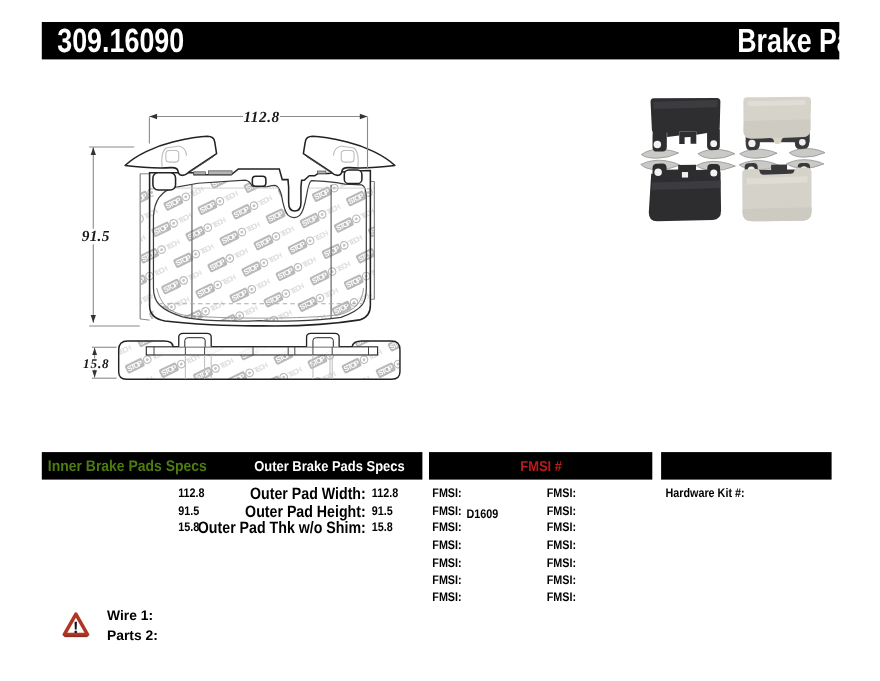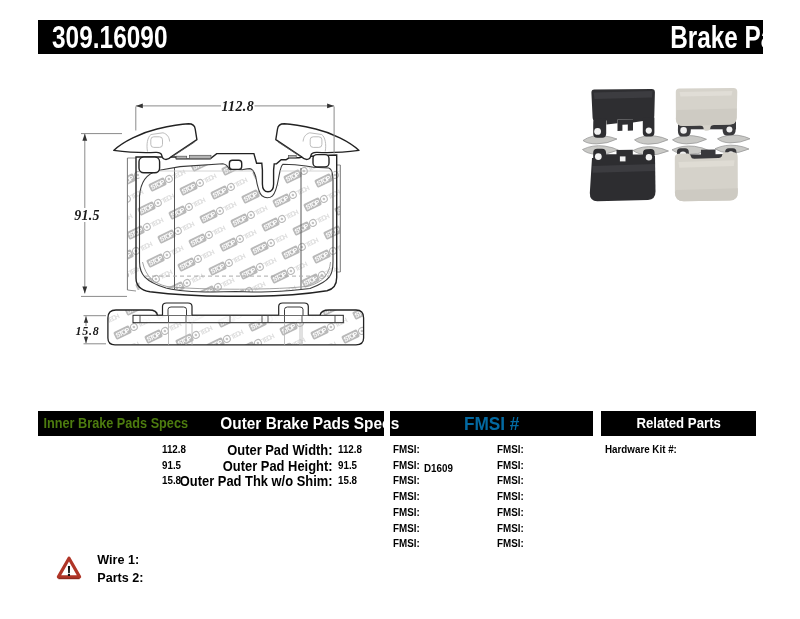--- a/index.html
+++ b/index.html
@@ -280,23 +280,22 @@
 
 <path d="M69,558.2 L79.6,576.9 L58.4,576.9 Z" fill="#fff" stroke="#b03527" stroke-width="3.2" stroke-linejoin="round"></path>
 <path d="M58.4,578.5 L79.6,578.5" stroke="#8f2a1f" stroke-width="1.4"></path>
 <text x="68.9" y="575.8" font-family="'Liberation Sans',sans-serif" font-size="15px" font-weight="bold" fill="#111" text-anchor="middle">!</text>
 </svg>
 
   <div class="abs" style="left:38px;top:411px;width:346px;height:25px;background:#000;"></div>
   <div class="abs" style="left:390px;top:411px;width:203px;height:25px;background:#000;"></div>
   <div class="abs" style="left:601px;top:411px;width:155px;height:25px;background:#000;"></div>
   <div class="abs b" style="left:36px;top:411px;width:176px;height:25px;line-height:25px;color:#4d7c0f;font-size:14px;text-align:left;"><span class="condt">Inner Brake Pads Specs</span></div>
-  <div class="abs b" style="left:211px;top:411px;width:177px;height:25px;line-height:25px;color:#fff;font-size:17px;text-align:center;"><span class="condt">Outer Brake Pads Specs</span></div>
-  <div class="abs b" style="left:390px;top:411px;width:203px;height:25px;line-height:25px;color:#0369a1;font-size:19px;text-align:center;"><span class="condt">FMSI #</span></div>
-  <div class="abs b" style="left:601px;top:411px;width:155px;height:25px;line-height:25px;color:#fff;font-size:14.6px;text-align:center;"><span class="condt">Related Parts</span></div>
+  <div class="abs b" style="left:211px;top:411px;width:177px;height:25px;line-height:25px;color:#fff;font-size:13px;text-align:center;"><span class="condt">Outer Brake Pads Specs</span></div>
+  <div class="abs b" style="left:390px;top:411px;width:203px;height:25px;line-height:25px;color:#b91c1c;font-size:13px;text-align:center;"><span class="condt">FMSI #</span></div>
 
   <div class="abs b" style="left:162px;top:441.8px;font-size:11.4px;line-height:15.7px;">
       <div class="cond">112.8</div>
       <div class="cond">91.5</div>
       <div class="cond">15.8</div>
     </div>
 
   <div class="abs b" style="left:0;top:441.8px;width:332.5px;text-align:right;font-size:15px;line-height:15.7px;">
       <div class="condr">Outer Pad Width:</div>
       <div class="condr">Outer Pad Height:</div>

